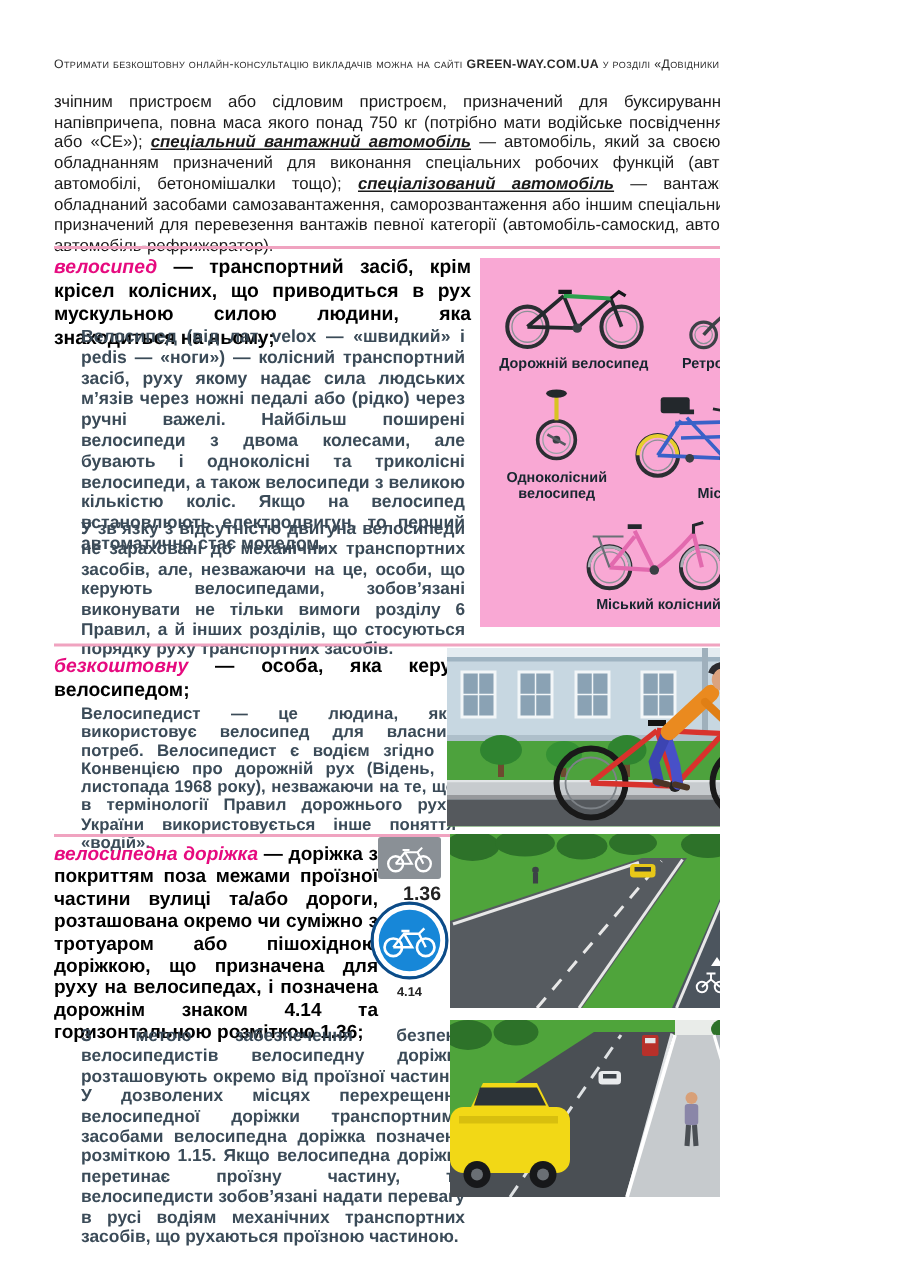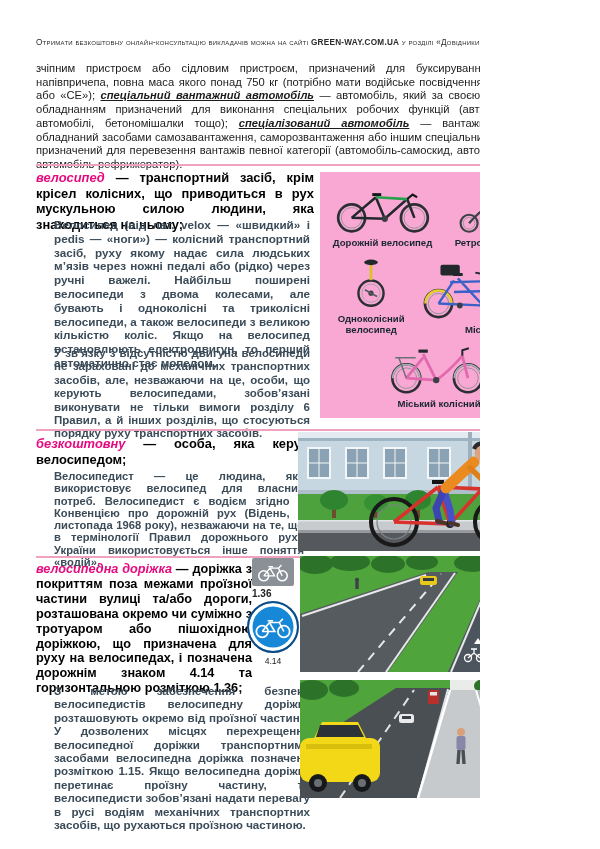--- a/index.html
+++ b/index.html
@@ -30,25 +30,25 @@
          display:flex;flex-direction:column;justify-content:space-between;
          padding:10px 6px 9px;box-sizing:border-box;}
   .prow{display:flex;align-items:flex-end;}
   .pcell{flex:1;display:flex;flex-direction:column;align-items:center;justify-content:flex-end;}
   .pcell.n2{flex:0 0 40%;}
   .pcell.w2{flex:0 0 60%;}
   .pcap{font-size:9.6px;font-weight:bold;color:#17262f;text-align:center;line-height:11px;margin-top:3px;}
   
   .sign136{left:252px;top:558px;width:42px;height:28px;background:#8a9096;border-radius:2px;
            display:flex;align-items:center;justify-content:center;}
-  .lab136{left:252px;top:588px;width:42px;text-align:left;font-size:10px;font-weight:bold;color:#222;}
+  .lab136{left:252px;top:588px;width:42px;text-align:right;font-size:13px;font-weight:bold;color:#222;}
   .sign414{left:247px;top:601px;width:52px;height:52px;border-radius:50%;background:#1787d8;
            border:2px solid #0d4b86;box-shadow:inset 0 0 0 3.5px #fff;box-sizing:border-box;
            display:flex;align-items:center;justify-content:center;}
-  .lab414{left:247px;top:656px;width:52px;text-align:center;font-size:8.6px;font-weight:normal;color:#222;}
+  .lab414{left:247px;top:656px;width:52px;text-align:center;font-size:8.6px;font-weight:bold;color:#222;}
   
   .scene{overflow:hidden;background:#4fa43b;}
   .scene svg{display:block;}
 </style>
 </head>
 <body>
 
 <div class="page">
 
   <div class="abs hdr"><span>Отримати безкоштовну онлайн-консультацію викладачів можна на сайті </span><b>GREEN-WAY.COM.UA</b><span> у розділі «Довідники»</span></div>

